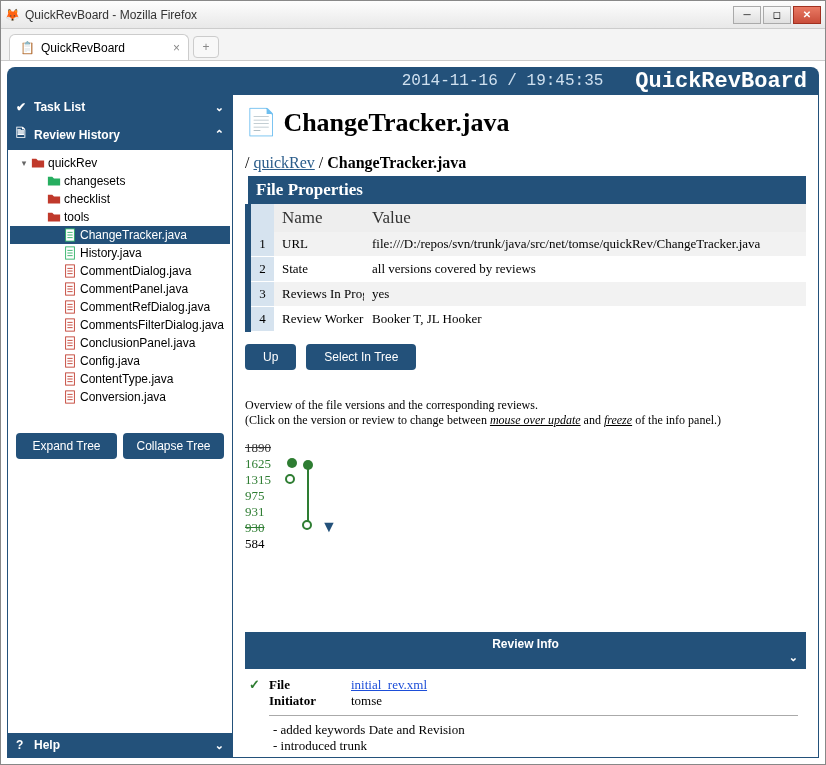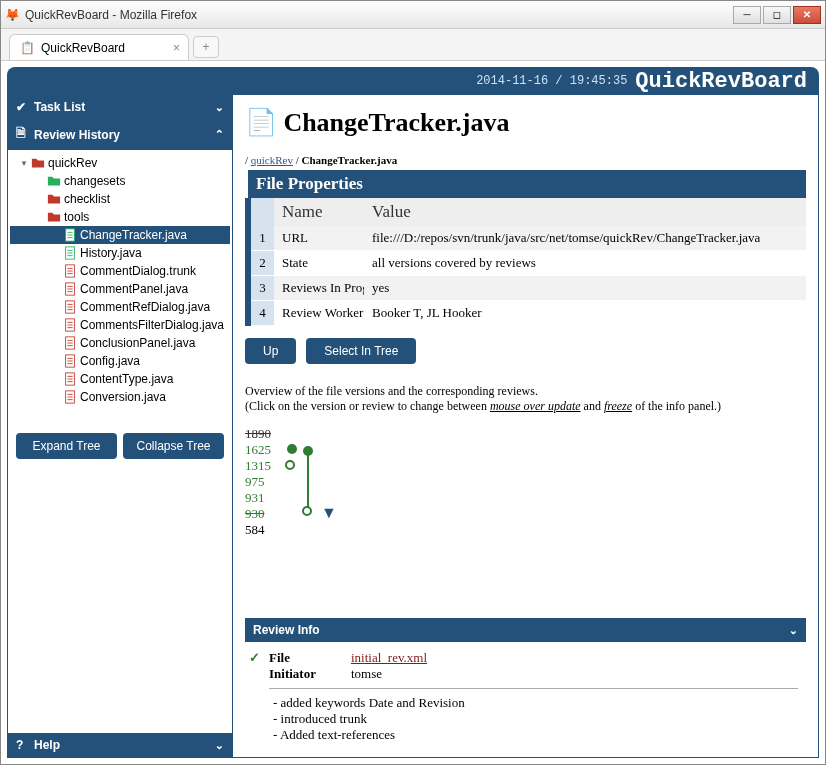--- a/index.html
+++ b/index.html
@@ -12,21 +12,21 @@
 .win-btns { display: flex; gap: 2px; }
 .win-btn { width: 28px; height: 18px; border: 1px solid #aaa; background: linear-gradient(#f8f8f8,#e0e0e0); font-size: 10px; display: flex; align-items: center; justify-content: center; cursor: pointer; }
 .win-btn.close { background: linear-gradient(#e97a64,#c94d3a); color: #fff; border-color: #a03020; font-weight: bold; }
 
 .tabbar { height: 32px; background: #f4f4f4; display: flex; align-items: flex-end; padding: 0 8px; border-bottom: 1px solid #ccc; gap:4px; }
 .tab { height: 26px; padding: 0 30px 0 10px; background: #fff; border: 1px solid #ccc; border-bottom: none; border-radius: 6px 6px 0 0; display: flex; align-items: center; gap: 6px; font-size: 12px; position: relative; min-width: 180px; }
 .tab-close { position: absolute; right: 8px; color: #888; cursor: pointer; font-size: 12px; }
 .tab-add { width: 26px; height: 22px; display: flex; align-items: center; justify-content: center; color: #888; cursor: pointer; border:1px solid #ccc; border-radius:4px; background:#f8f8f8; margin-bottom:2px; }
 
 .app-header { height: 28px; background: #23517a; color: #fff; display: flex; align-items: center; justify-content: flex-end; padding: 0 12px; border-top-left-radius: 8px; border-top-right-radius: 8px; margin: 6px 6px 0 6px; }
-.app-header .ts { font-family: "Courier New", monospace; font-size: 12px; color: #cfe0ef; margin-right: 8px; }
+.app-header .ts { font-family: "Courier New", monospace; font-size: 16px; color: #cfe0ef; margin-right: 32px; }
 .app-header .brand { font-family: "Courier New", monospace; font-size: 22px; font-weight: bold; }
 
 .app-body { flex: 1; display: flex; margin: 0 6px 6px 6px; border: 1px solid #23517a; border-top: none; min-height: 0; }
 
 .sidebar { width: 225px; min-width:225px; display: flex; flex-direction: column; background: #fff; border-right: 1px solid #23517a; }
 .panel-hdr { background: #23517a; color: #fff; padding: 5px 8px; font-weight: bold; font-size: 12px; display: flex; align-items: center; cursor: pointer; }
 .panel-hdr .hdr-icon { width: 14px; margin-right: 4px; display:inline-flex; }
 .panel-hdr .chev { margin-left: auto; font-size: 11px; }
 
 .tree { flex: 1; overflow-y: auto; padding: 4px 2px; font-size: 12px; }
@@ -34,54 +34,54 @@
 .tree-node .tw { width: 12px; text-align: center; color: #666; font-size:9px; }
 .tree-node .icn { width: 16px; height:14px; margin-right: 2px; display:inline-flex; align-items:center; justify-content:center; }
 .tree-node.selected { background: #23517a; color: #fff; }
 .d1 { padding-left: 8px; } .d2 { padding-left: 24px; } .d3 { padding-left: 40px; }
 
 .tree-btns { display: flex; gap: 6px; padding: 8px; }
 .btn { background: #23517a; color: #fff; border: none; border-radius: 4px; padding: 6px 12px; font-size: 12px; cursor: pointer; flex:1; }
 
 .main { flex: 1; overflow-y: auto; padding: 12px; background:#fff; min-width:0; }
 .page-title { font-family: Georgia, serif; font-size: 26px; font-weight: bold; display: flex; align-items: center; gap: 6px; margin-bottom: 16px; }
-.breadcrumb { font-family: Georgia, serif; font-size: 11px; margin-bottom: 4px; }
+.breadcrumb { font-family: Georgia, serif; font-size: 16px; margin-bottom: 4px; }
 .breadcrumb a { color: #2a5c8a; text-decoration: underline; }
 
 .fp-table { width: 100%; border-collapse: collapse; margin-bottom: 12px; font-family: Georgia, serif; }
 .fp-table th { background: #23517a; color: #fff; text-align: left; padding: 4px 8px; font-size: 17px; font-weight: bold; }
 .fp-table td { padding: 4px 8px; font-size: 13px; border-bottom:1px solid #fff; }
 .fp-table tbody tr:nth-child(odd) { background: #f2f2f2; }
 .fp-table tbody tr td:first-child { background: #d6e3ef; width: 26px; text-align: center; border-left: 6px solid #23517a; }
 .fp-table tbody tr td:nth-child(2){ width:90px; }
 
-.action-row { display: flex; gap: 10px; margin-bottom: 20px; }
+.action-row { display: flex; gap: 10px; margin-bottom: 28px; }
 .action-row .btn { flex: 0 0 auto; padding: 6px 18px; }
 
 .overview { font-family: Georgia, serif; font-size: 12px; margin-bottom: 12px; }
 .overview .emph { font-style: italic; text-decoration: underline; }
 
 .versions { display: flex; gap: 12px; font-family: Georgia, serif; font-size: 13px; margin-bottom: 80px; }
 .vcol { display: flex; flex-direction: column; gap: 0; }
 .vcol .v { height: 16px; line-height:16px; }
 .vcol .v.strike { text-decoration: line-through; color: #333; }
 .vcol .v.green { color: #2e7d32; }
 .graph { position: relative; width: 50px; }
 .dot { width: 10px; height: 10px; border-radius: 50%; position: absolute; background: #2e7d32; }
 .ring { width: 10px; height: 10px; border-radius: 50%; border: 2px solid #2e7d32; position: absolute; background:#fff; }
 .line { width: 2px; background: #2e7d32; position: absolute; }
 .funnel { position: absolute; color: #23517a; font-size:16px; }
 
-.review-hdr { background: #23517a; color: #fff; padding: 5px 8px; font-weight: bold; display: flex; align-items: center; }
+.review-hdr { background: #23517a; color: #fff; padding: 5px 8px; font-weight: bold; display: flex; align-items: center; flex-direction: column; }
 .review-hdr .chev { margin-left: auto; font-size:11px; }
 .review-body { padding: 8px 8px 8px 24px; font-family: Georgia, serif; font-size: 13px; position:relative; }
 .review-body .check { position:absolute; left:4px; top:8px; color:#2e7d32; font-weight:bold; }
 .review-body .row { display: flex; gap: 10px; }
 .review-body .lbl { font-weight: bold; width: 72px; }
-.review-body a { color: #7f1d1d; text-decoration: underline; }
+.review-body a { color: #1d4ed8; text-decoration: underline; }
 .review-body hr { margin: 6px 0; border:none; border-top:1px solid #aaa; }
 .review-body ul { list-style: none; padding-left: 4px; }
 .review-body li::before { content: "- "; }
 
 .svg-icon{width:14px;height:14px;}
 </style>
 </head>
 <body>
 
 <div class="window">
@@ -180,21 +180,21 @@
             <span>History.java</span>
           </div>
           <div class="tree-node d3">
             <span class="tw"></span>
             <span class="icn">
               <svg class="svg-icon" viewBox="0 0 16 16">
                 <rect x="3" y="1" width="10" height="14" fill="#fff" stroke="#c0392b"></rect>
                 <path stroke="#c0392b" d="M5 5h6M5 8h6M5 11h6"></path>
               </svg>
             </span>
-            <span>CommentDialog.trunk</span>
+            <span>CommentDialog.java</span>
           </div>
           <div class="tree-node d3">
             <span class="tw"></span>
             <span class="icn">
               <svg class="svg-icon" viewBox="0 0 16 16">
                 <rect x="3" y="1" width="10" height="14" fill="#fff" stroke="#c0392b"></rect>
                 <path stroke="#c0392b" d="M5 5h6M5 8h6M5 11h6"></path>
               </svg>
             </span>
             <span>CommentPanel.java</span>

